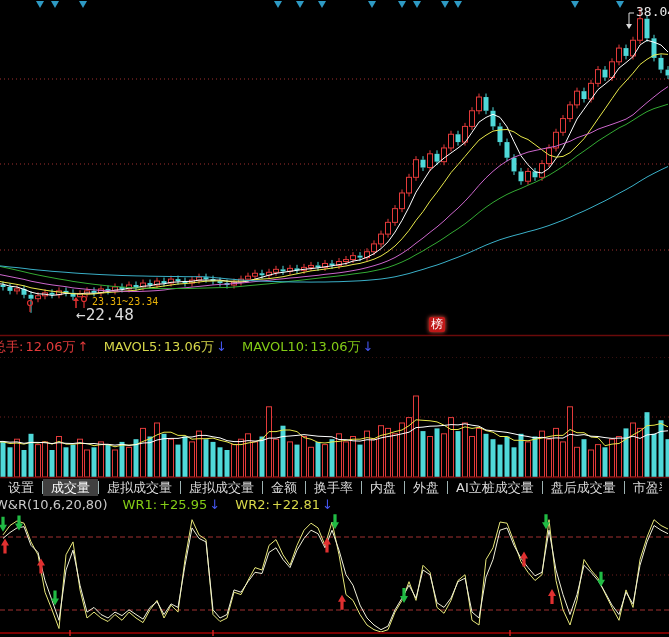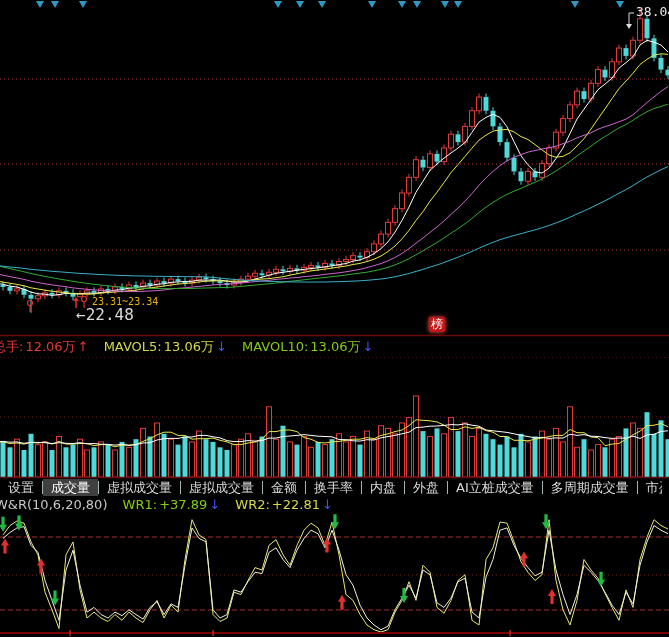--- a/index.html
+++ b/index.html
@@ -521,23 +521,23 @@
       <span class="tab">金额</span>
       <span class="sep"></span>
       <span class="tab">换手率</span>
       <span class="sep"></span>
       <span class="tab">内盘</span>
       <span class="sep"></span>
       <span class="tab">外盘</span>
       <span class="sep"></span>
       <span class="tab">AI立桩成交量</span>
       <span class="sep"></span>
-      <span class="tab">多周期成交量</span>
+      <span class="tab">盘后成交量</span>
       <span class="sep"></span>
       <span class="tab">市盈率(ttm)</span>
     </div>
 
   <div class="infoline wr-info">
     <span class="c-gry">W&amp;R(10,6,20,80)</span><span class="seg-gap"></span>
-    <span class="c-wht">WR1:</span><span class="c-wht">+37.89</span><span class="c-blu">↓</span><span class="seg-gap"></span>
+    <span class="c-wht">WR1:</span><span class="c-wht">+25.95</span><span class="c-blu">↓</span><span class="seg-gap"></span>
     <span class="c-yel">WR2:</span><span class="c-yel">+22.81</span><span class="c-blu">↓</span>
   </div>
 </div>
 
 </body></html>

